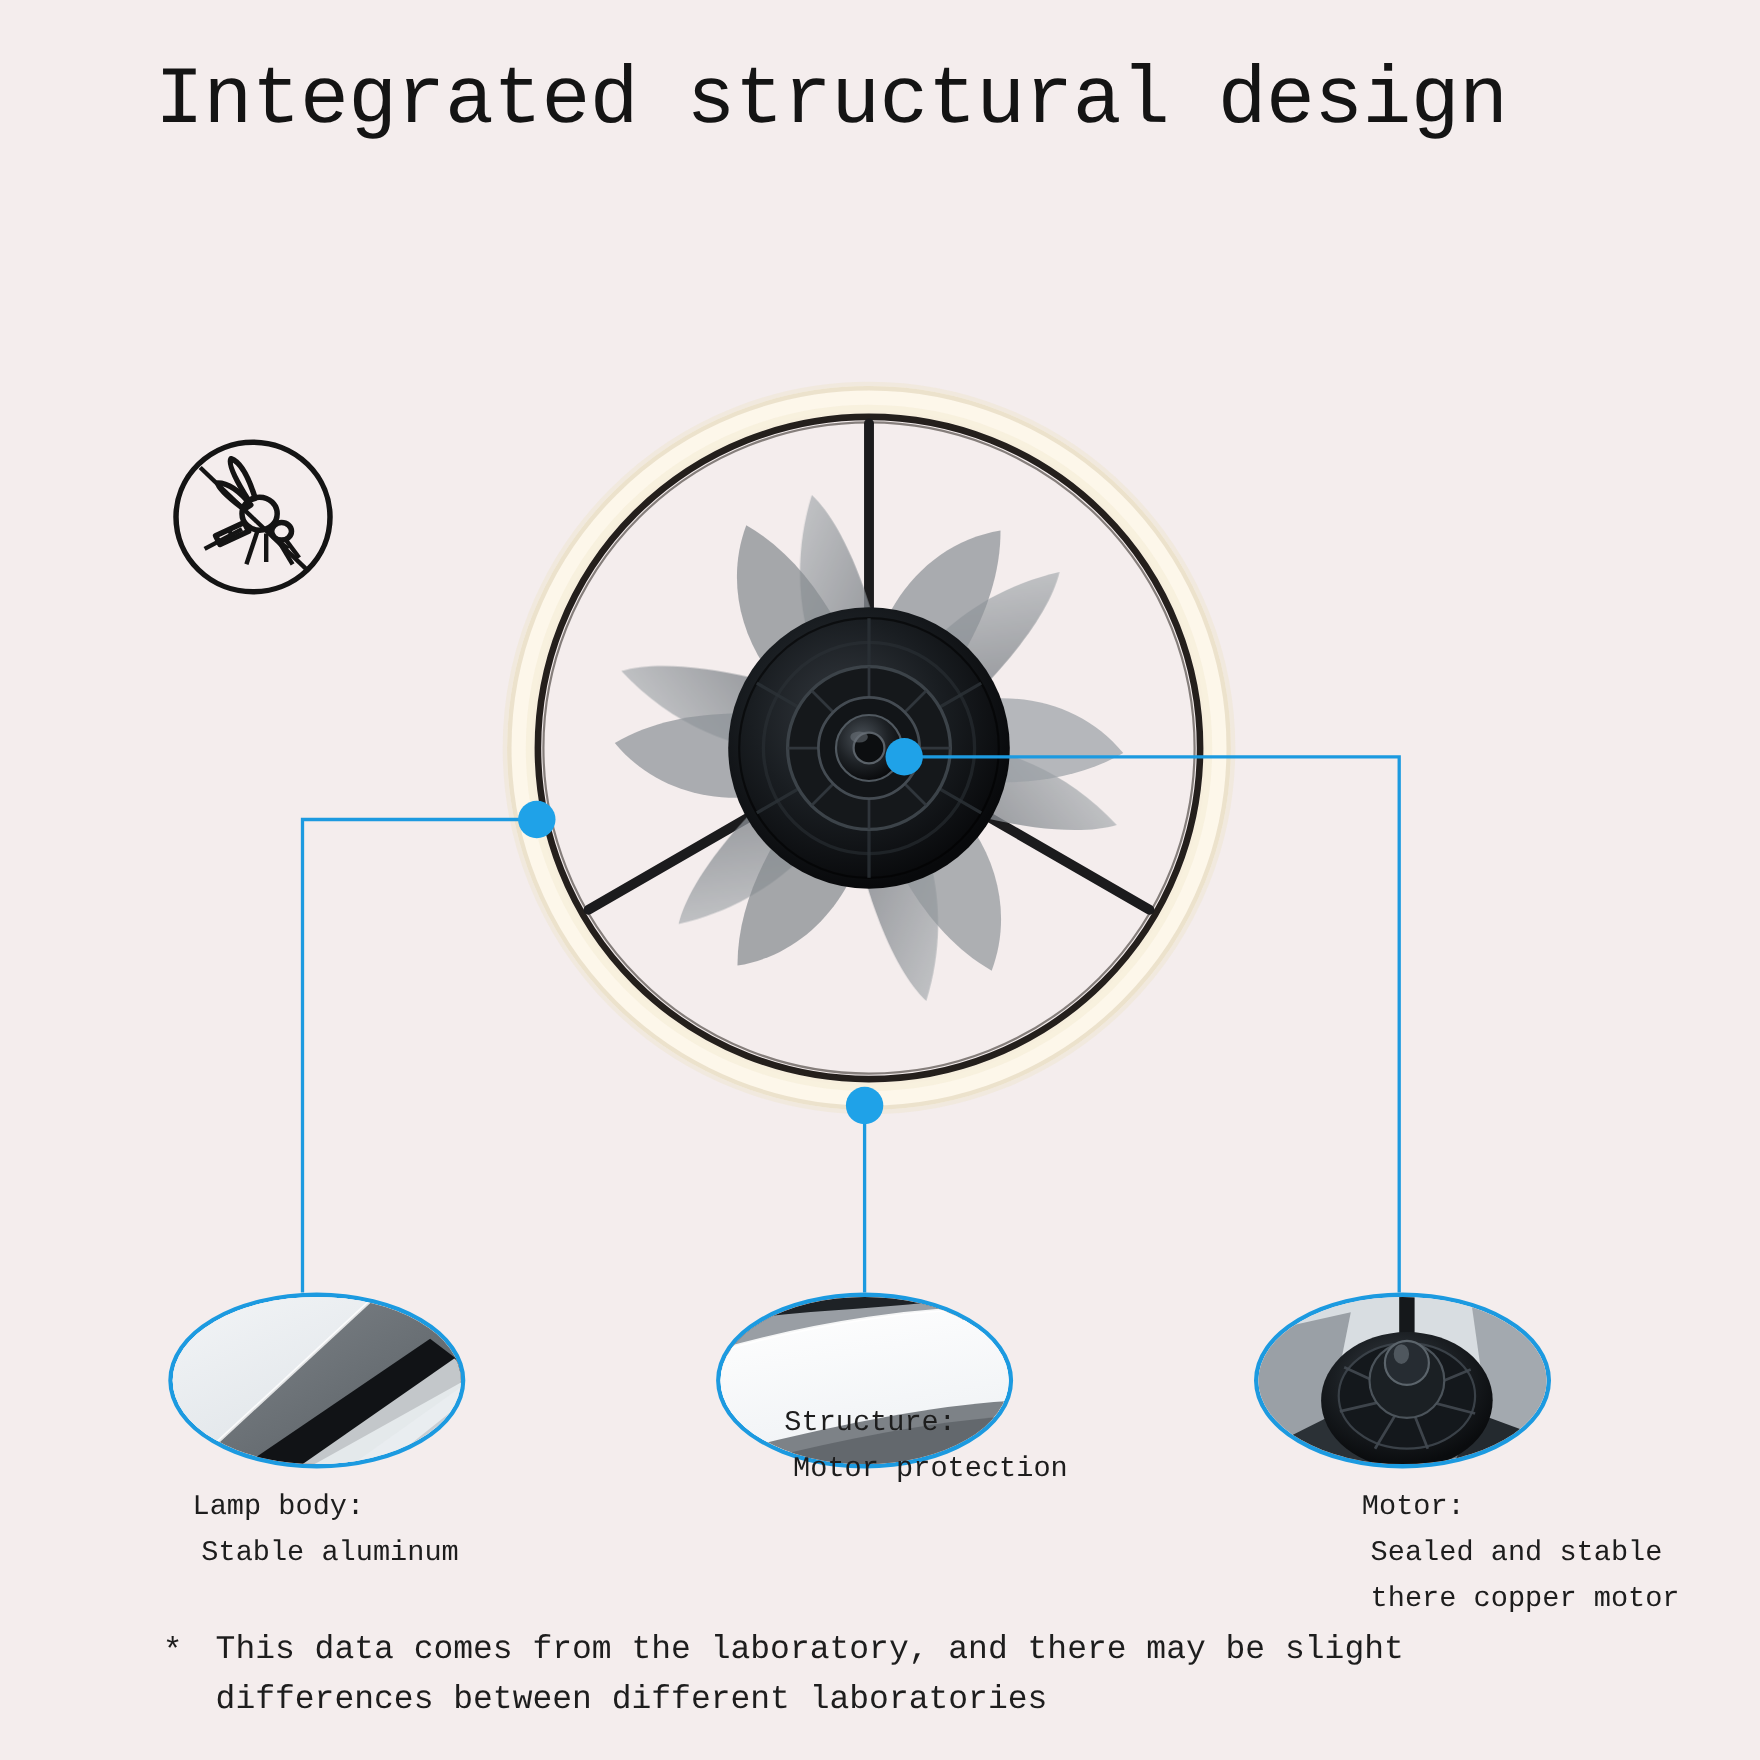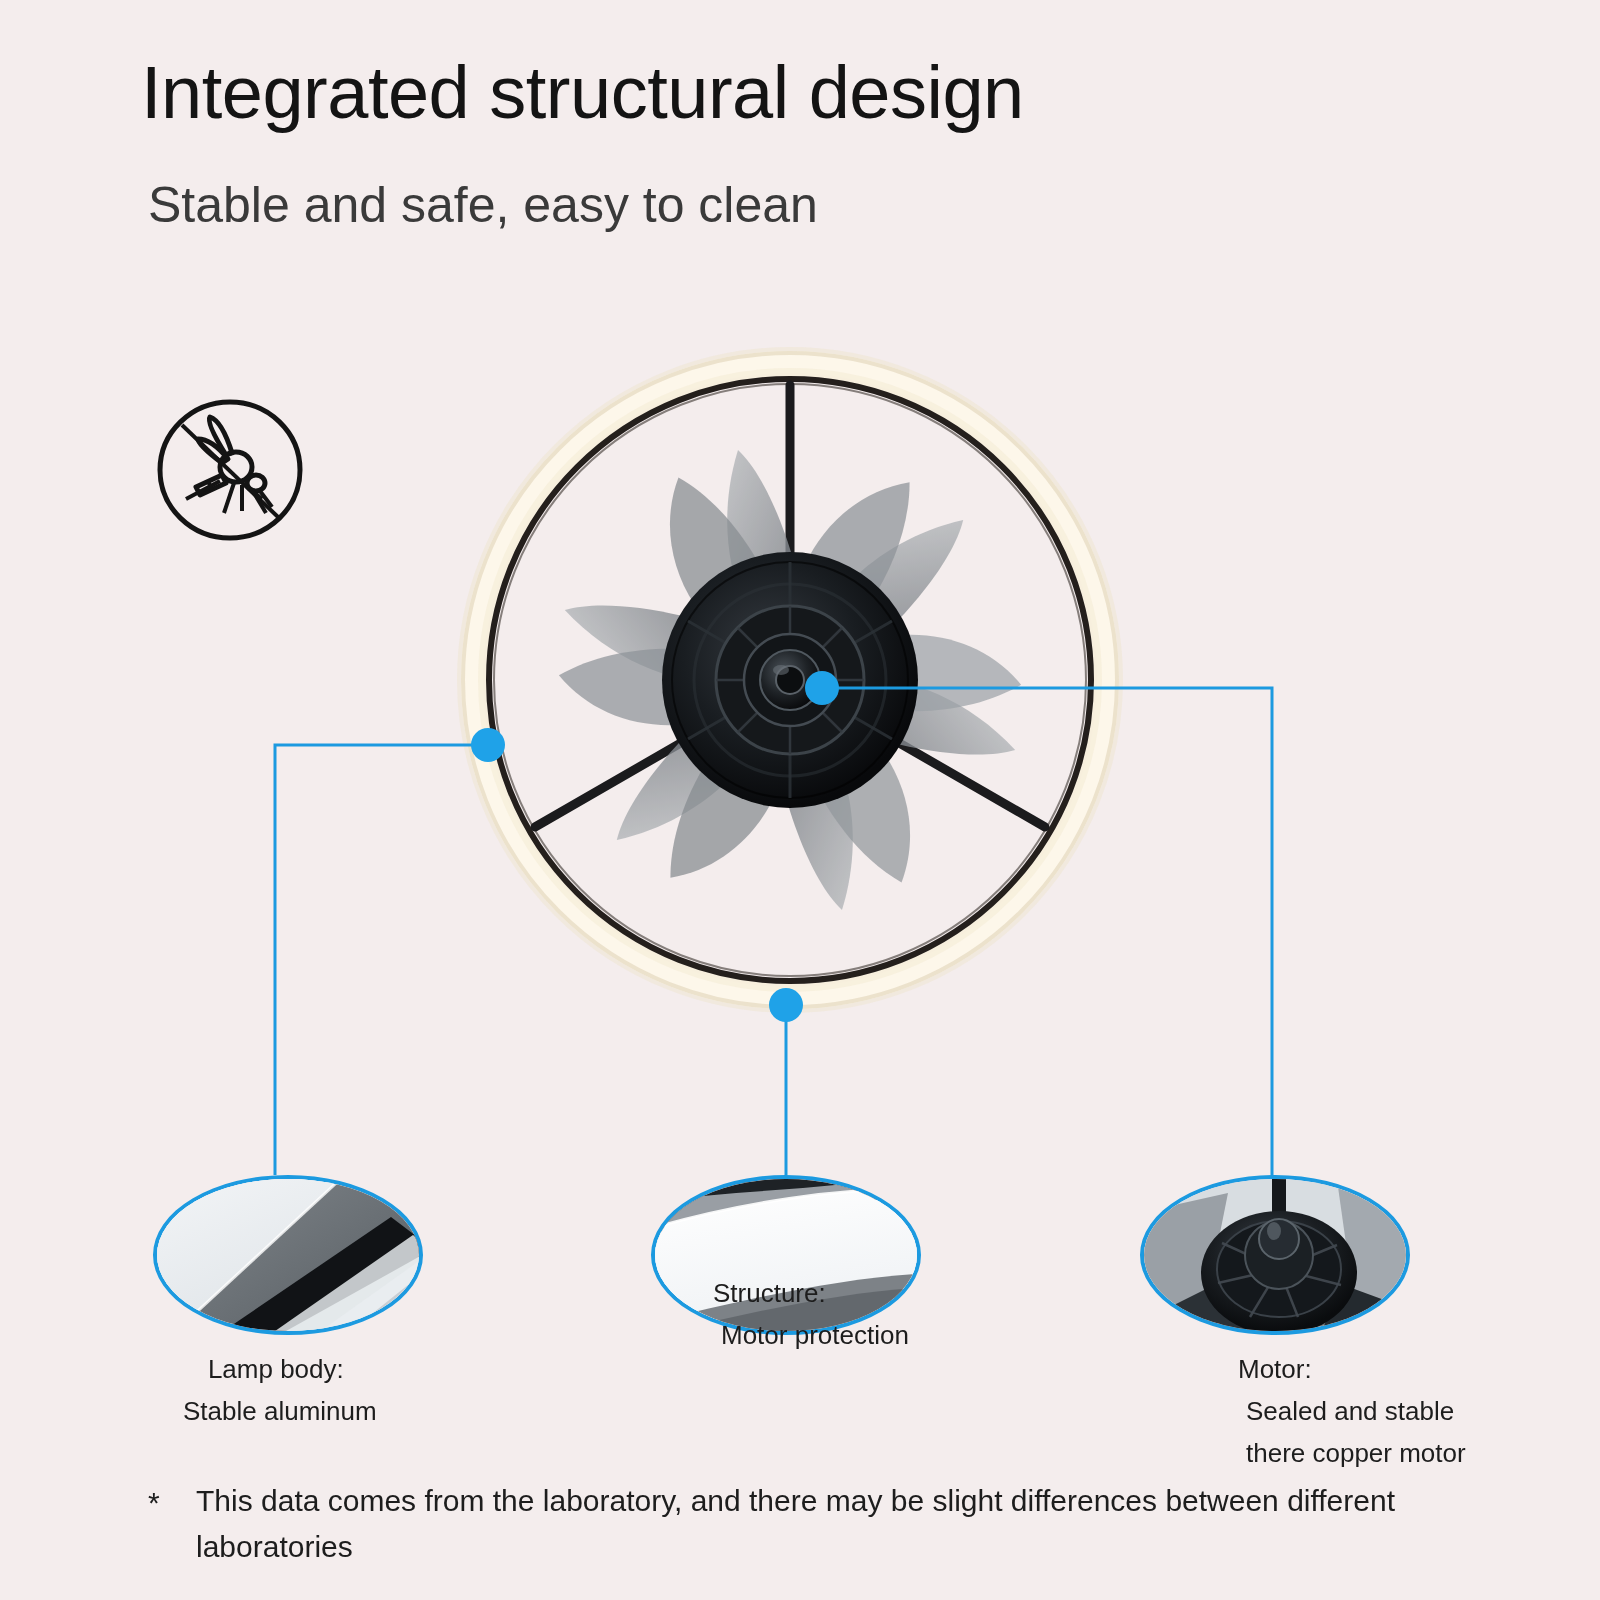--- a/index.html
+++ b/index.html
@@ -3,21 +3,21 @@
 <meta charset="utf-8">
 <style>
   html,body{margin:0;padding:0;}
   body{
     width:1600px;height:1600px;
     background:#f4eded;
     font-family:"Liberation Sans",sans-serif;
     overflow:hidden;
     position:relative;
   }
-  .page{position:relative;width:1600px;height:1232px;}
+  .page{position:relative;width:1600px;height:1232px;font-family:Liberation Mono, monospace;}
 
   
   .title{
     position:absolute;left:141px;top:50px;
     font-size:74px;font-weight:400;color:#141414;
     letter-spacing:-0.5px;white-space:nowrap;
   }
   .subtitle{
     position:absolute;left:148px;top:176px;
     font-size:50px;font-weight:400;color:#3a3a3a;
@@ -56,21 +56,20 @@
   }
   .foot .star{position:absolute;left:0px;top:2px;font-size:30px;}
   .foot .ftxt{display:block;padding-left:48px;}
 </style>
 </head>
 <body>
 
 <div class="page">
 
   <div class="title">Integrated structural design</div>
-  <div class="subtitle">Stable and safe, easy to clean</div>
 
   <div class="mosquito-icon">
     <svg viewBox="0 0 160 150" width="160" height="150">
       <ellipse cx="80" cy="75" rx="70" ry="68" fill="none" stroke="#141414" stroke-width="5"></ellipse>
       <line x1="32" y1="30" x2="128" y2="122" stroke="#141414" stroke-width="4"></line>
 
       <ellipse cx="86" cy="72" rx="16" ry="15" fill="none" stroke="#141414" stroke-width="5"></ellipse>
       <ellipse cx="106" cy="88" rx="9" ry="8" fill="none" stroke="#141414" stroke-width="5"></ellipse>
 
       <path d="M72 80 L46 92 L50 100 L76 88 Z" fill="none" stroke="#141414" stroke-width="5" stroke-linejoin="round"></path>
@@ -284,21 +283,21 @@
         <line x1="141" y1="96" x2="112" y2="144"></line>
         <line x1="141" y1="96" x2="80" y2="110"></line>
         <line x1="141" y1="96" x2="84" y2="70"></line>
       </g>
       <ellipse cx="141" cy="82" rx="34" ry="34" fill="#1b2024" stroke="#4b535a" stroke-width="2"></ellipse>
       <ellipse cx="141" cy="66" rx="20" ry="20" fill="#262c32" stroke="#5b646b" stroke-width="2"></ellipse>
       <ellipse cx="136" cy="58" rx="7" ry="9" fill="#6b747b" opacity="0.6"></ellipse>
     </svg>
   </div>
 
-  <div class="cap" style="left:175px;top:1348px;text-align:center;">
+  <div class="cap" style="left:175px;top:1348px;">
     <span>Lamp body:</span>
     <span class="l2">Stable aluminum</span>
   </div>
 
   <div class="cap" style="left:713px;top:1272px;">
     <span>Structure:</span>
     <span class="l2">Motor protection</span>
   </div>
 
   <div class="cap" style="left:1238px;top:1348px;">

